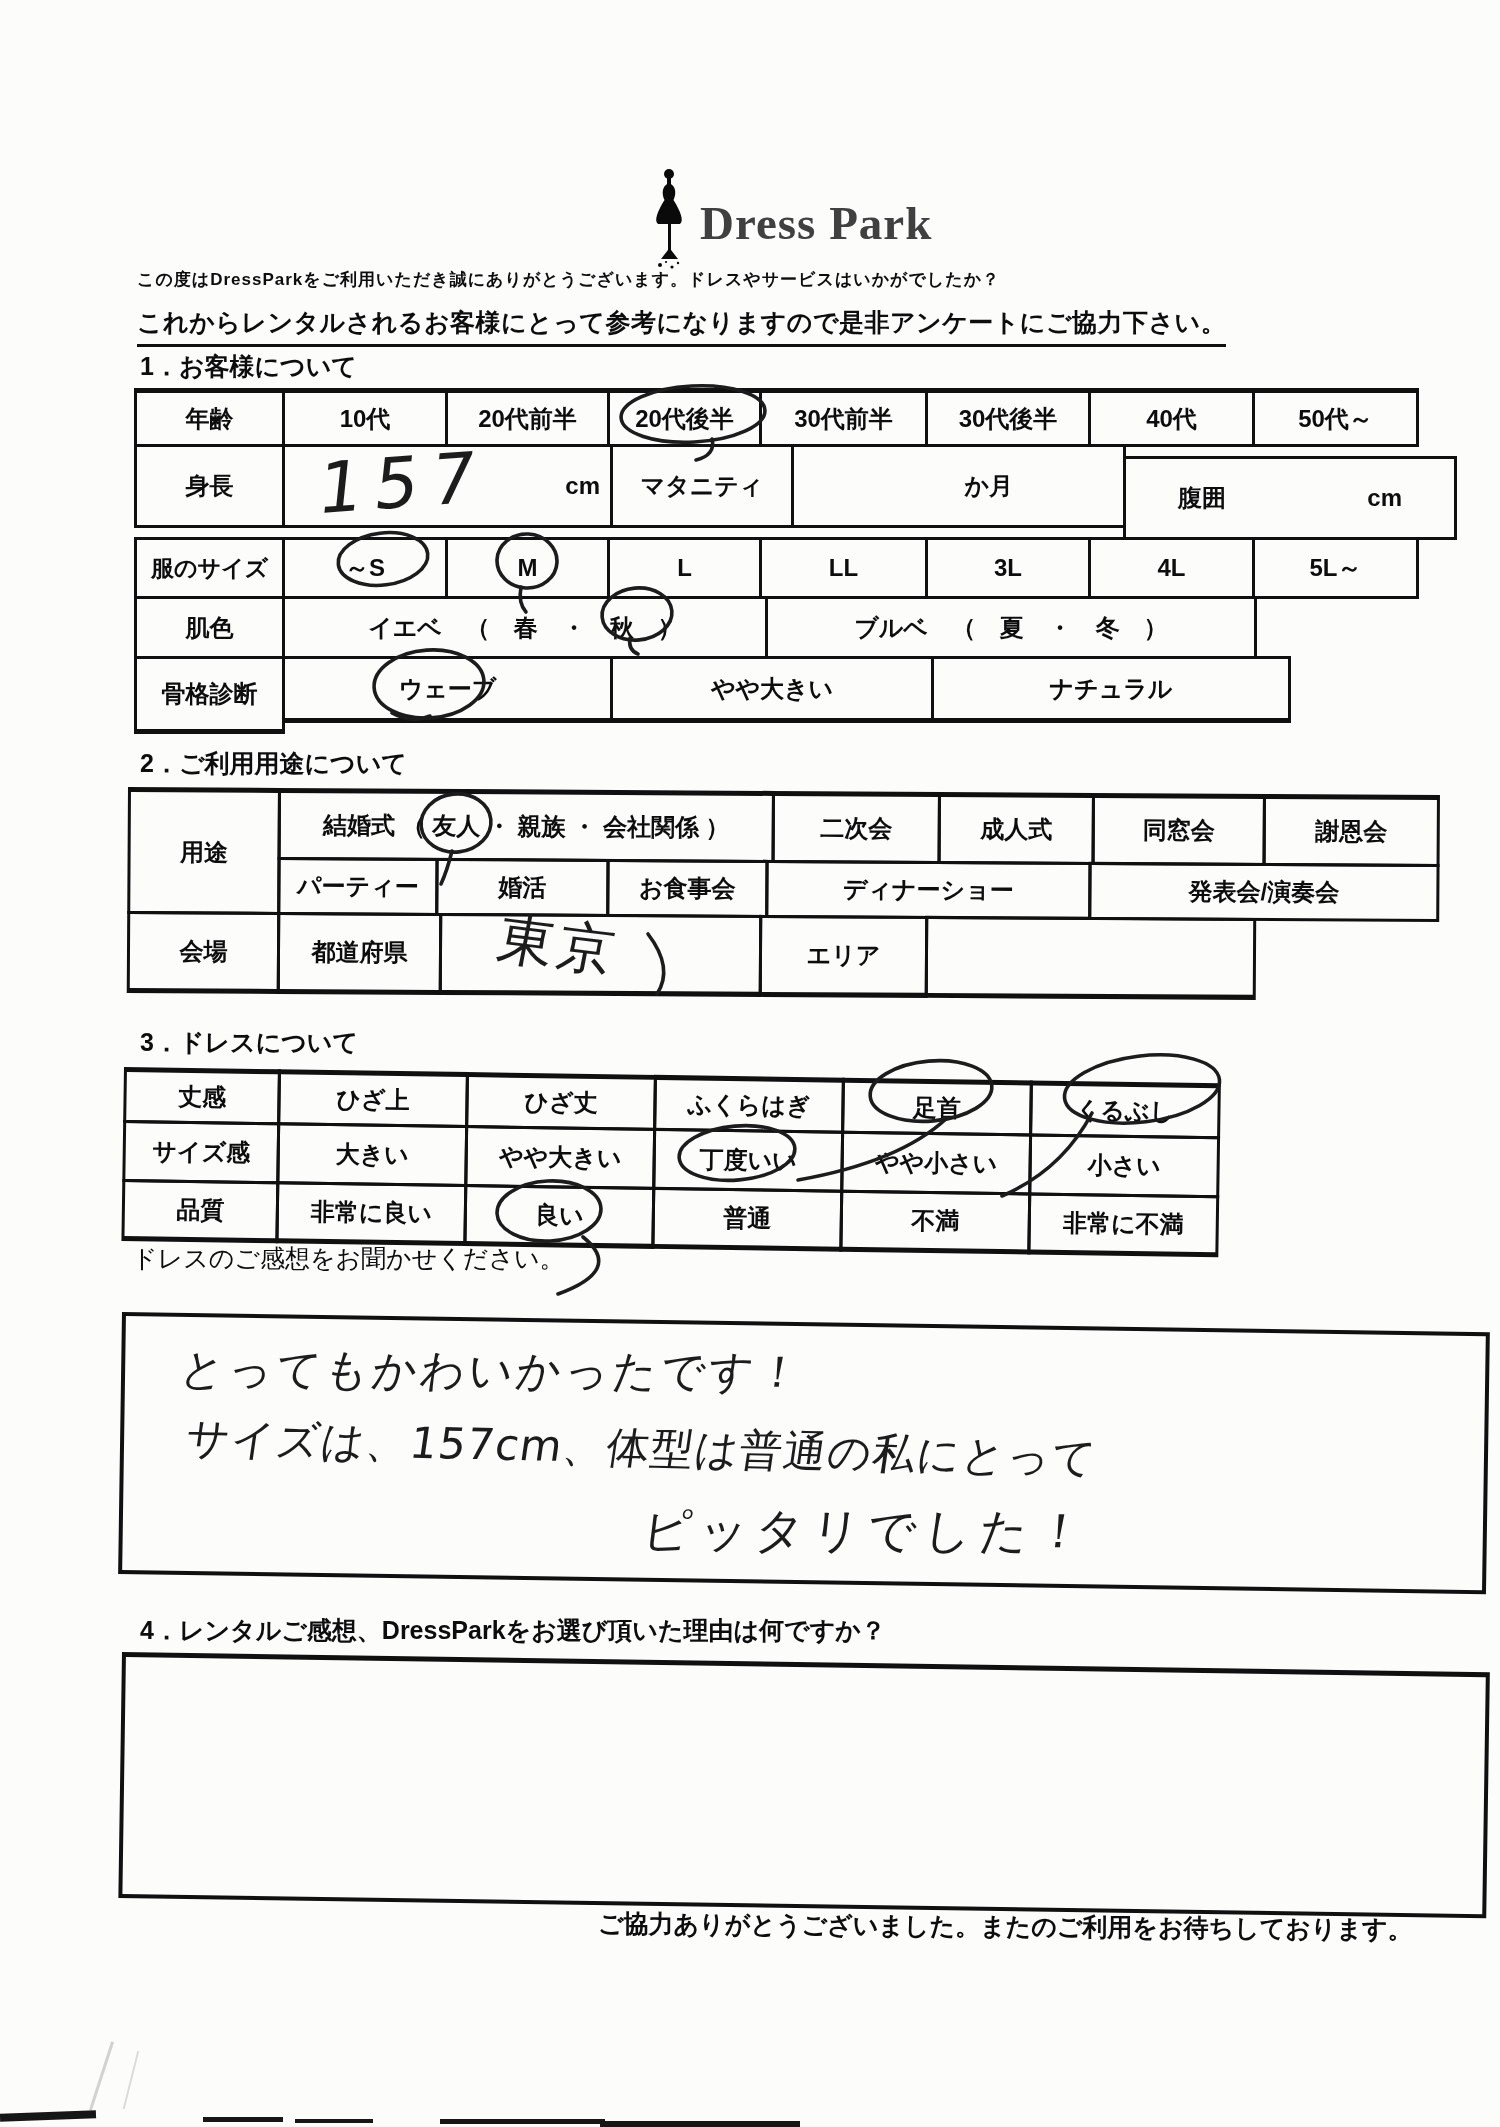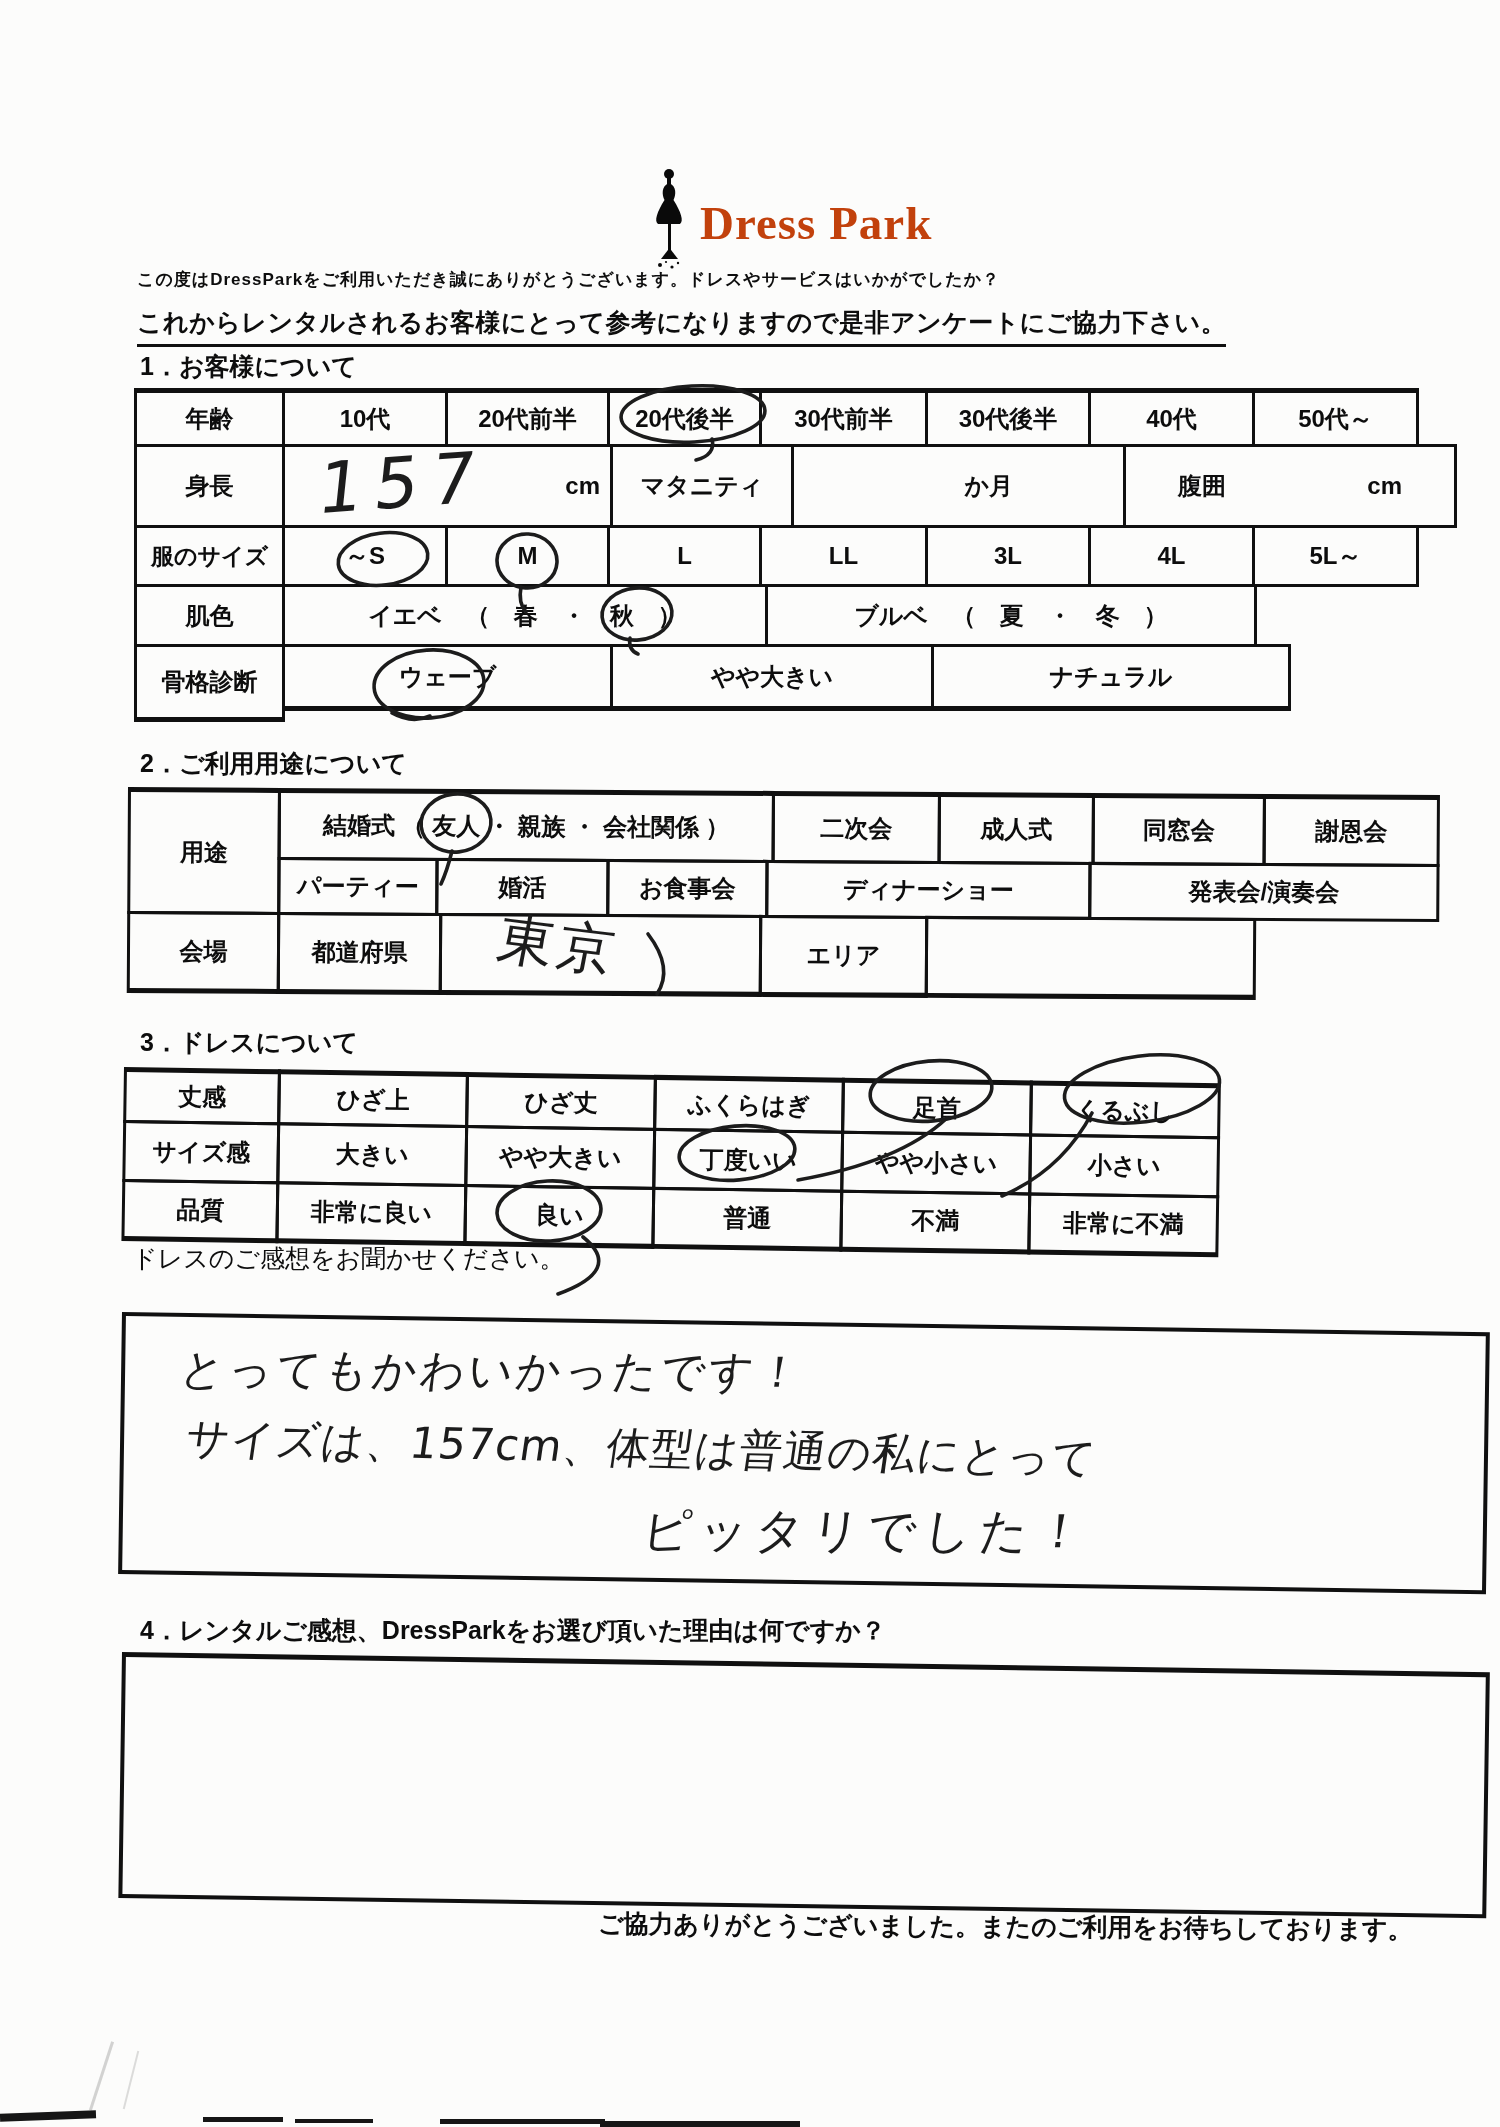--- a/index.html
+++ b/index.html
@@ -7,42 +7,42 @@
     position:relative;width:1500px;height:2127px;margin:0 auto;
     background:#fcfcfb;overflow:hidden;
     font-family:"Liberation Sans","DejaVu Sans",sans-serif;
     color:#0d0d0d;
   }
   .abs{position:absolute;}
   
   .logo{display:flex;align-items:flex-start;}
   .logo-text{
     font-family:"Liberation Serif","DejaVu Serif",serif;
-    font-weight:700;font-size:47px;letter-spacing:1px;color:#c2410c;
+    font-weight:700;font-size:47px;letter-spacing:1px;color:#404040;
     margin-left:10px;margin-top:28px;white-space:nowrap;
   }
   
   .intro1{font-size:17px;font-weight:600;letter-spacing:1px;white-space:nowrap;}
   .intro2{font-size:25px;font-weight:700;letter-spacing:0.5px;white-space:nowrap;
           border-bottom:3px solid #101010;padding-bottom:5px;}
   .hd{font-size:25px;font-weight:800;white-space:nowrap;}
   
   .trow{display:flex;}
   .trow + .trow{margin-top:-3px;}
   .c{
     border:3px solid #101010;box-sizing:border-box;background:transparent;
     display:flex;align-items:center;justify-content:center;
     font-weight:700;font-size:24px;color:#0d0d0d;white-space:nowrap;overflow:visible;
   }
   .trow .c:not(:first-child){margin-left:-3px;}
   .tcol{margin-left:-3px;}
   .bt{border-top-width:5px;}
   .bb{border-bottom-width:5px;}
   .right-pad{justify-content:flex-end;padding-right:110px;}
-  .girth{justify-content:space-between;padding:0 52px;}
+  .girth{justify-content:space-between;padding:0 52px;margin-top:12px;}
   .cm-right{justify-content:flex-end;padding-right:10px;}
   
   .bigbox{border:4px solid #101010;box-sizing:border-box;background:transparent;}
   
   .hw{
     font-family:"DejaVu Sans",sans-serif;font-weight:400;color:#1c1c1c;
     white-space:nowrap;
   }
   .hw-157{font-size:70px;letter-spacing:12px;transform:rotate(-4deg) skewX(-10deg);}
   .hw-tokyo{font-size:56px;letter-spacing:4px;transform:rotate(7deg) skewX(-4deg);}

